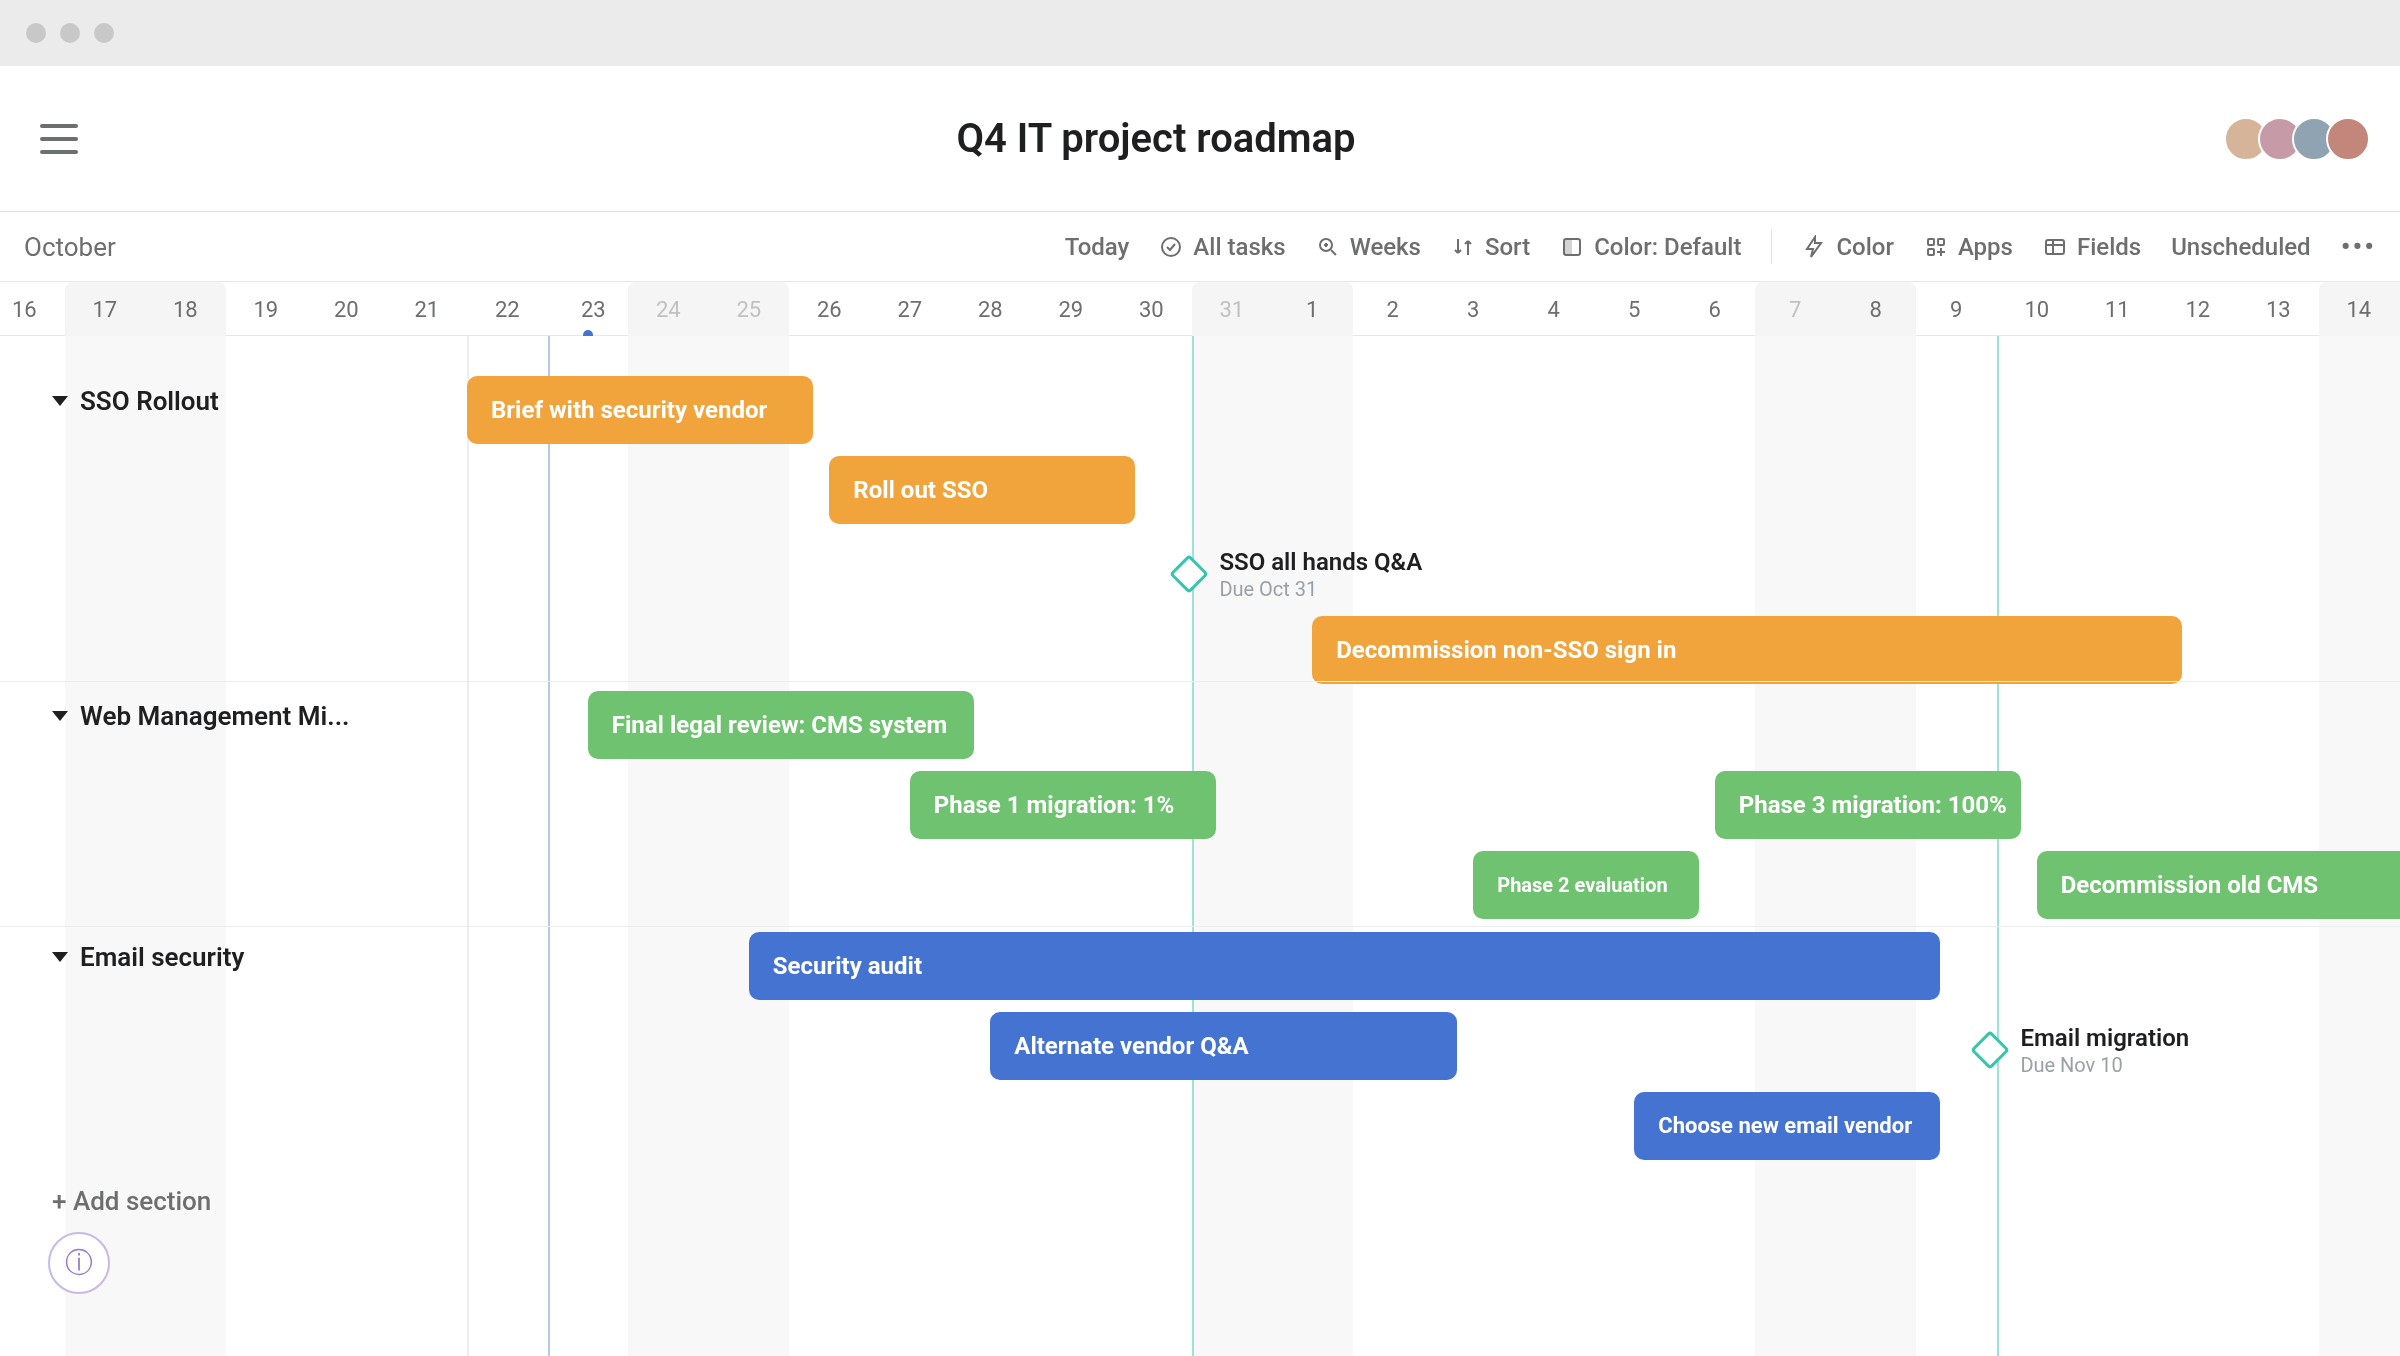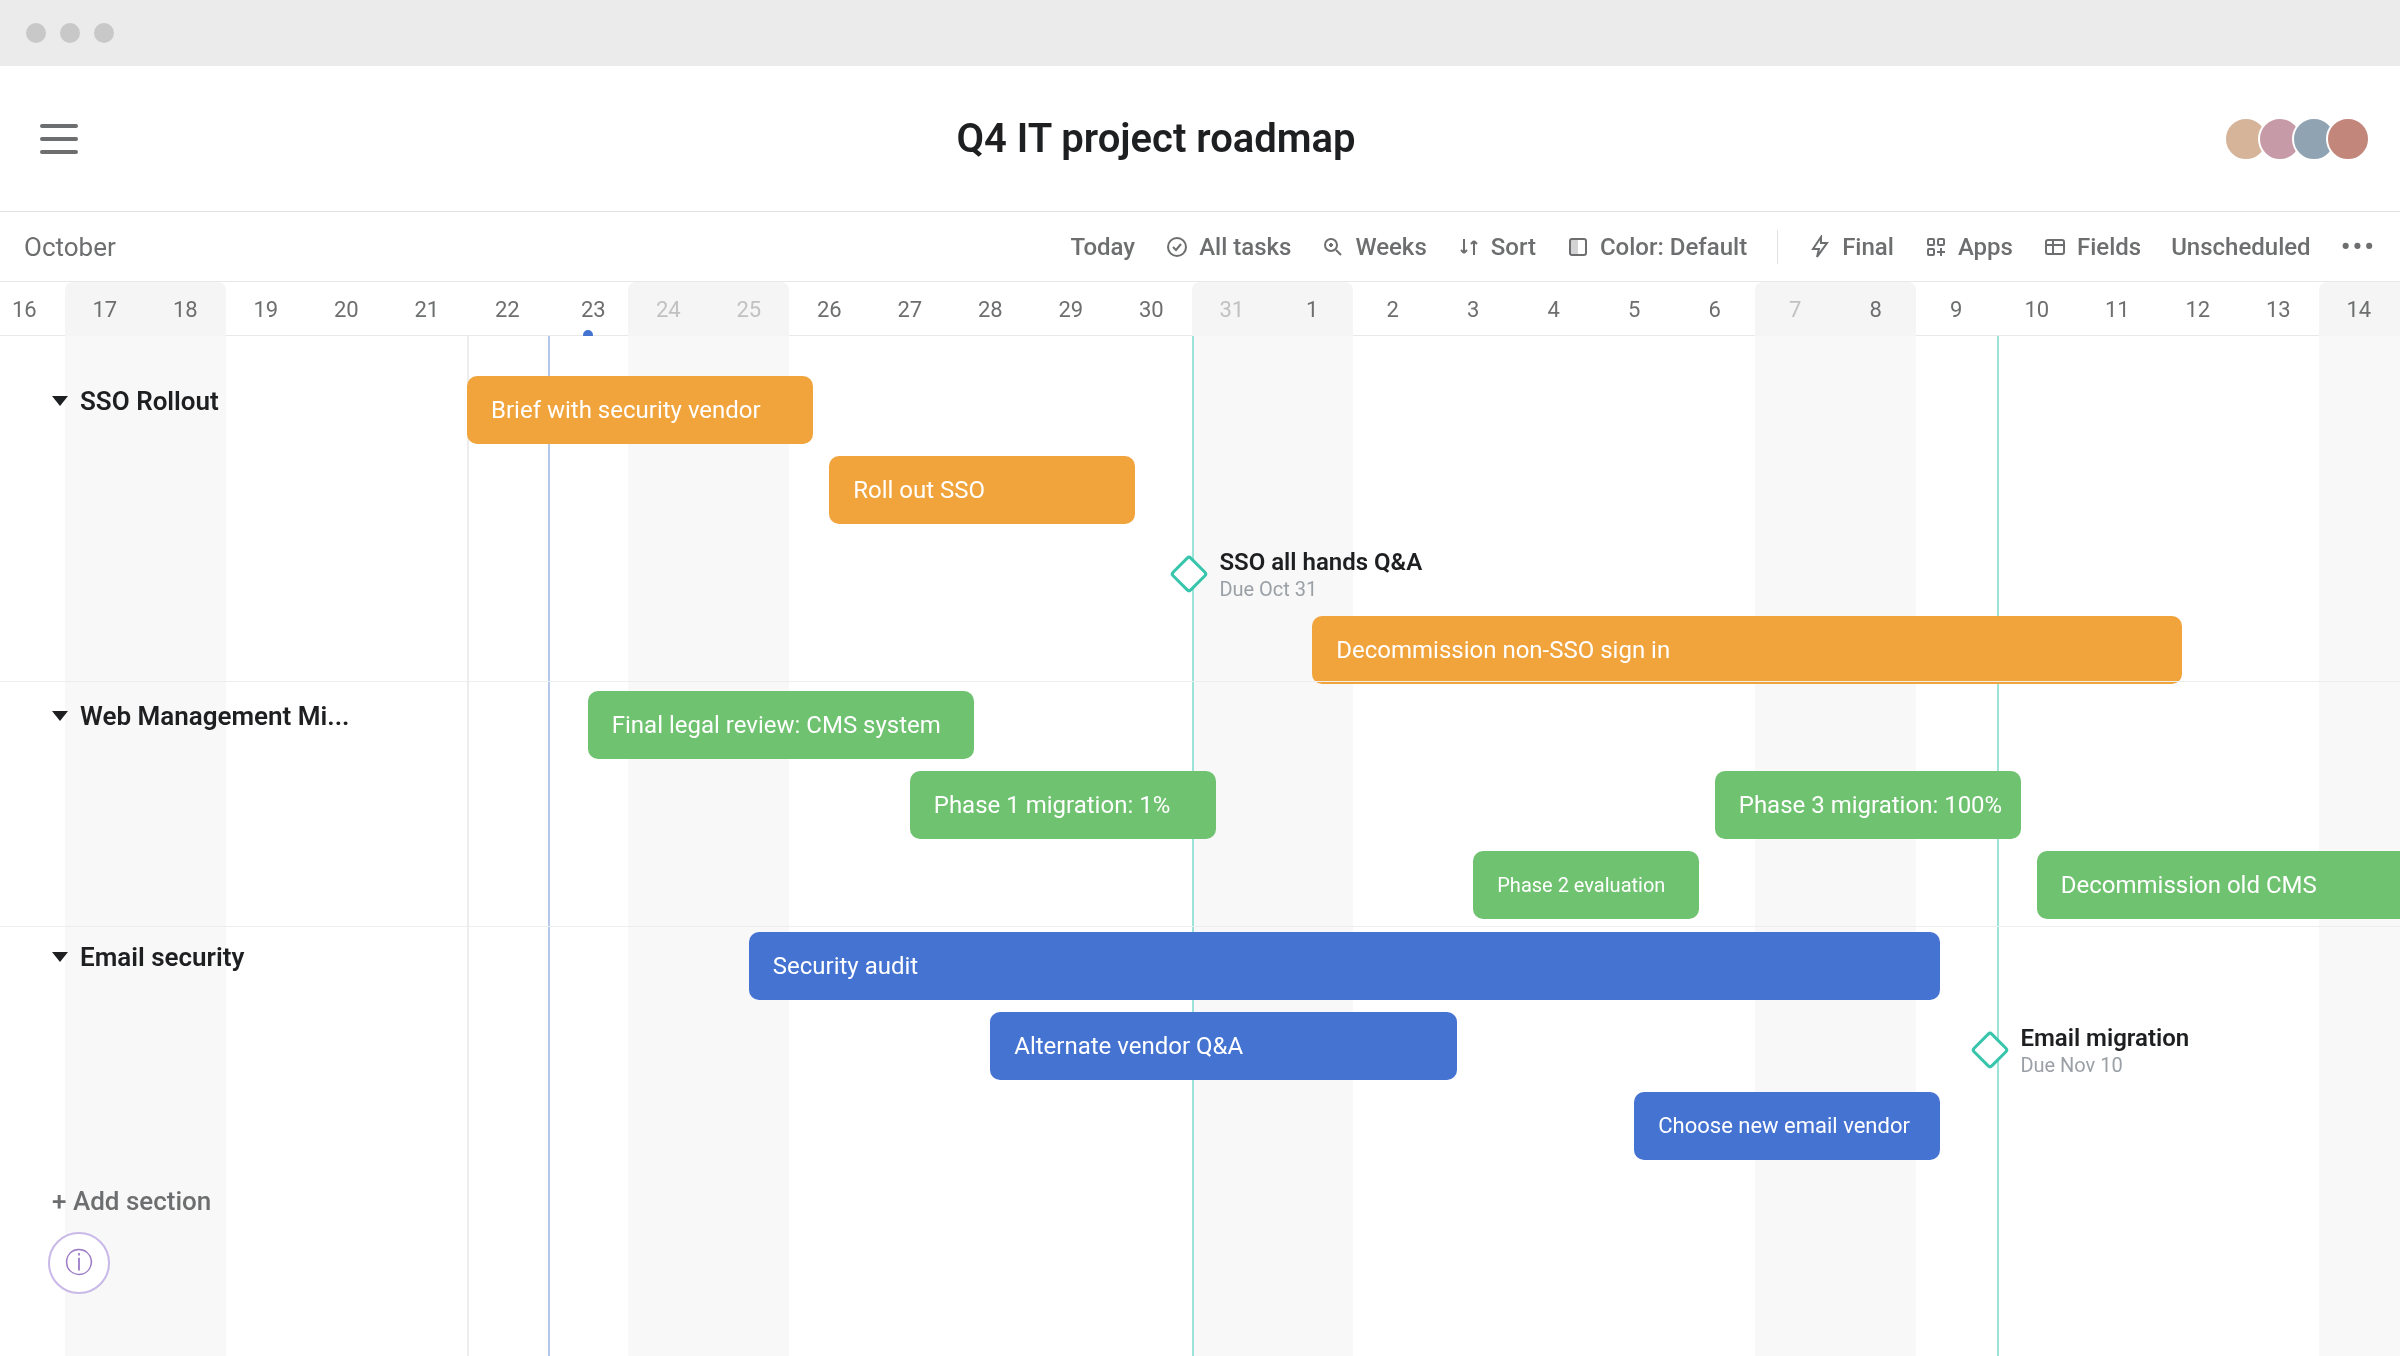--- a/index.html
+++ b/index.html
@@ -34,21 +34,21 @@
   .current-dot { position: absolute; width: 10px; height: 10px; border-radius: 50%; background: #4573d2; bottom: -5px; }
 
   
   .timeline { position: relative; height: 1020px; background: #fff; overflow: hidden; }
   .col-shade { position: absolute; top: 0; bottom: 0; background: #f8f8f8; }
   .vline { position: absolute; top: 0; bottom: 0; width: 2px; }
 
   .section-header { position: absolute; left: 52px; display: flex; align-items: center; gap: 12px; font-size: 26px; font-weight: 600; color: #1e1f21; cursor: pointer; }
   .caret { width: 0; height: 0; border-left: 8px solid transparent; border-right: 8px solid transparent; border-top: 10px solid #1e1f21; }
 
-  .bar { position: absolute; height: 68px; border-radius: 10px; display: flex; align-items: center; padding: 0 24px; font-size: 24px; color: #fff; font-weight: 400; cursor: pointer; white-space: nowrap; overflow: hidden; }
+  .bar { position: absolute; height: 68px; border-radius: 10px; display: flex; align-items: center; padding: 0 24px; font-size: 24px; color: #fff; font-weight: 700; cursor: pointer; white-space: nowrap; overflow: hidden; }
   .bar-orange { background: #f1a33c; }
   .bar-green  { background: #6fc26f; }
   .bar-blue   { background: #4573d2; }
 
   .milestone { position: absolute; display: flex; align-items: center; gap: 16px; cursor: pointer; }
   .diamond { width: 28px; height: 28px; border: 3px solid #37c5ab; transform: rotate(45deg); border-radius: 4px; background: #fff; }
   .ms-text { font-size: 24px; color: #1e1f21; font-weight: 600; line-height: 1.2; }
   .ms-sub  { font-size: 20px; color: #9aa0a6; font-weight: 400; }
 
   .hline { position: absolute; left: 0; right: 0; height: 1px; background: #eceded; }
@@ -112,21 +112,21 @@
           <rect x="4" y="4" width="16" height="16" rx="2" fill="none" stroke="#6d6e6f" stroke-width="2"></rect>
           <rect x="4" y="4" width="8" height="16" fill="#6d6e6f" opacity="0.3"></rect>
         </svg>
       <span>Color: Default</span>
     </span>
     <span class="divider"></span>
     <span class="tool">
       <svg viewBox="0 0 24 24">
           <path d="M13 2L5 14h6l-2 8 10-14h-6l0-6z" fill="none" stroke="#6d6e6f" stroke-width="2"></path>
         </svg>
-      <span>Final</span>
+      <span>Color</span>
     </span>
     <span class="tool">
       <svg viewBox="0 0 24 24">
           <rect x="4" y="4" width="6" height="6" rx="1" fill="none" stroke="#6d6e6f" stroke-width="2"></rect>
           <rect x="14" y="4" width="6" height="6" rx="1" fill="none" stroke="#6d6e6f" stroke-width="2"></rect>
           <rect x="4" y="14" width="6" height="6" rx="1" fill="none" stroke="#6d6e6f" stroke-width="2"></rect>
           <path d="M17 13v8M13 17h8" stroke="#6d6e6f" stroke-width="2"></path>
         </svg>
       <span>Apps</span>
     </span>

